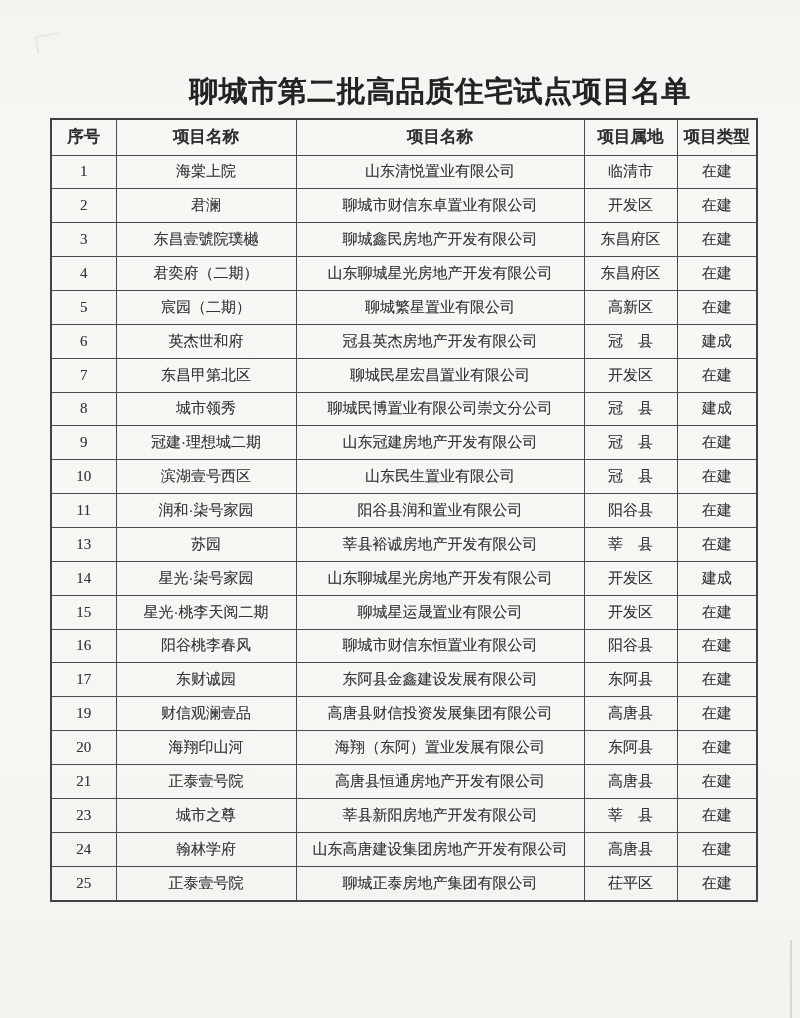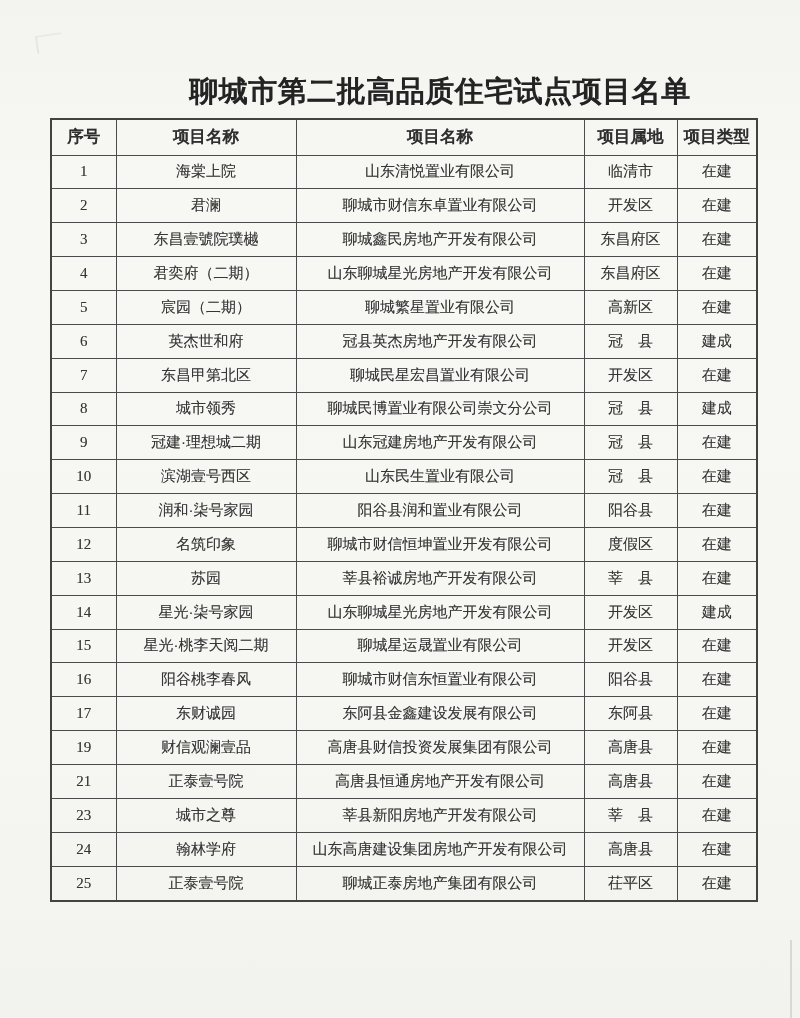--- a/index.html
+++ b/index.html
@@ -167,27 +167,20 @@
           <td>在建</td>
         </tr>
         <tr>
           <td class="num">11</td>
           <td>润和·柒号家园</td>
           <td>阳谷县润和置业有限公司</td>
           <td>阳谷县</td>
           <td>在建</td>
         </tr>
         <tr>
-          <td class="num">12</td>
-          <td>名筑印象</td>
-          <td>聊城市财信恒坤置业开发有限公司</td>
-          <td>度假区</td>
-          <td>在建</td>
-        </tr>
-        <tr>
           <td class="num">13</td>
           <td>苏园</td>
           <td>莘县裕诚房地产开发有限公司</td>
           <td>莘　县</td>
           <td>在建</td>
         </tr>
         <tr>
           <td class="num">14</td>
           <td>星光·柒号家园</td>
           <td>山东聊城星光房地产开发有限公司</td>
@@ -216,20 +209,27 @@
           <td>在建</td>
         </tr>
         <tr>
           <td class="num">19</td>
           <td>财信观澜壹品</td>
           <td>高唐县财信投资发展集团有限公司</td>
           <td>高唐县</td>
           <td>在建</td>
         </tr>
         <tr>
+          <td class="num">20</td>
+          <td>海翔印山河</td>
+          <td>海翔（东阿）置业发展有限公司</td>
+          <td>东阿县</td>
+          <td>在建</td>
+        </tr>
+        <tr>
           <td class="num">21</td>
           <td>正泰壹号院</td>
           <td>高唐县恒通房地产开发有限公司</td>
           <td>高唐县</td>
           <td>在建</td>
         </tr>
         <tr>
           <td class="num">23</td>
           <td>城市之尊</td>
           <td>莘县新阳房地产开发有限公司</td>

